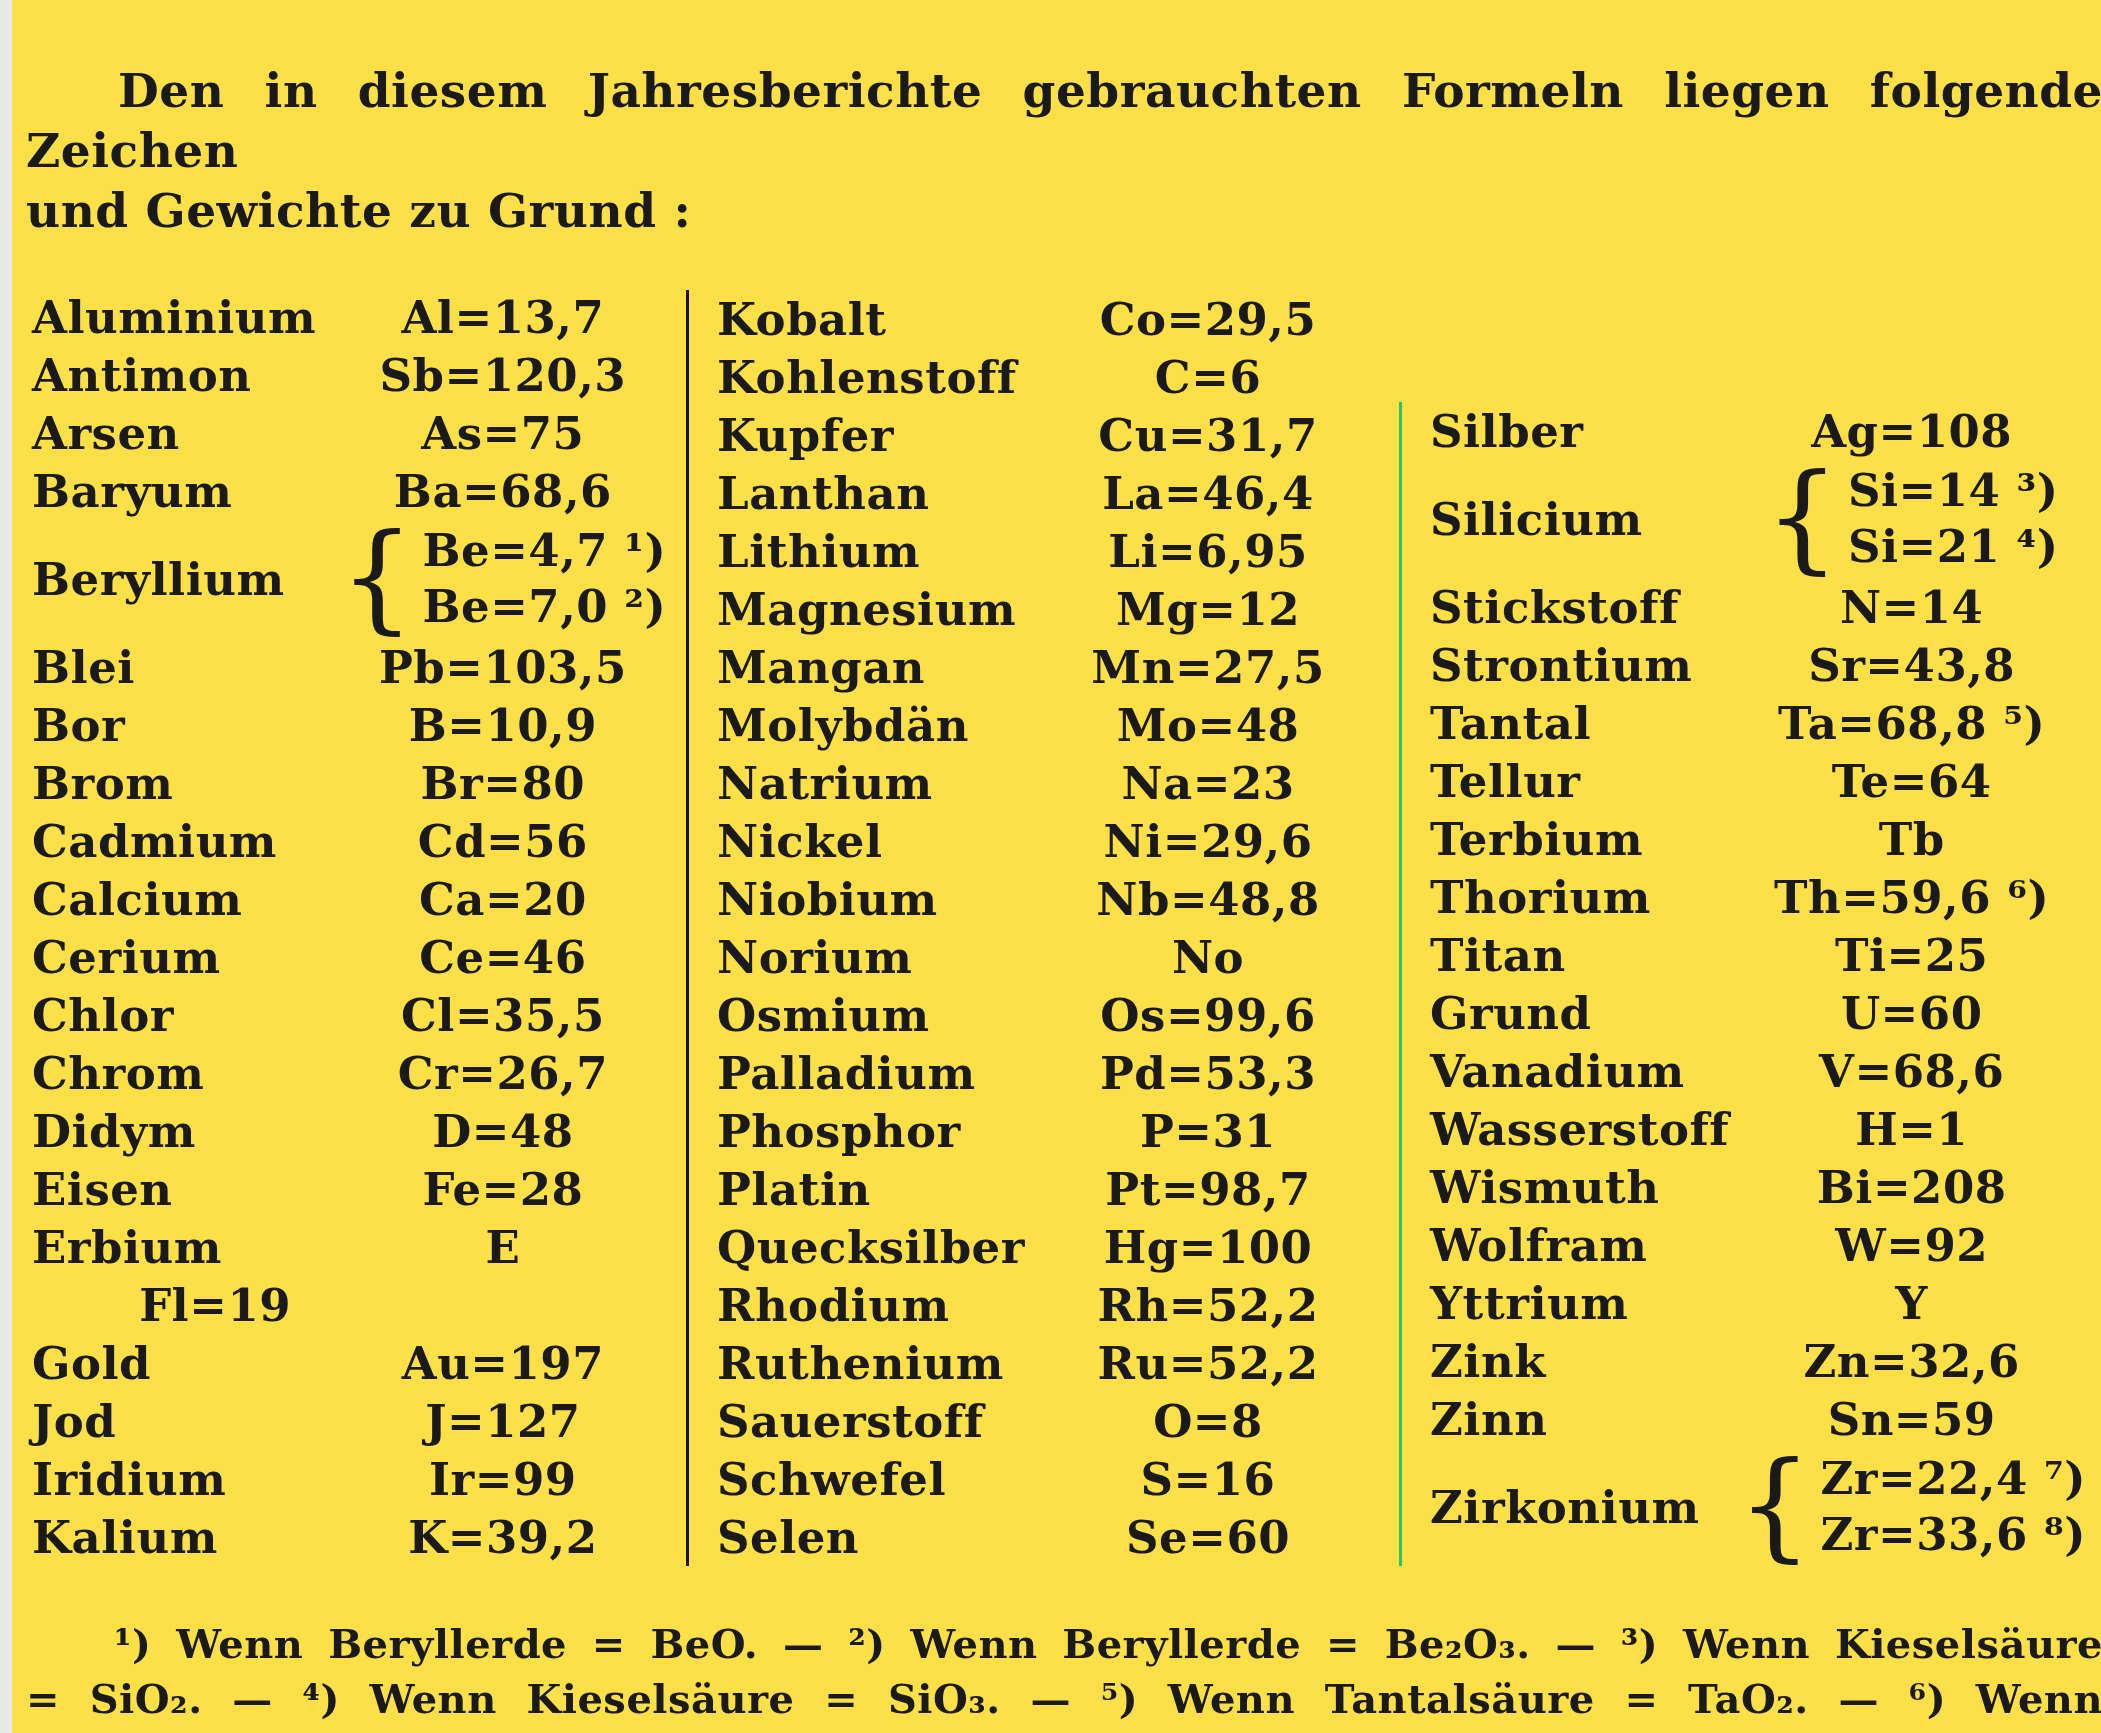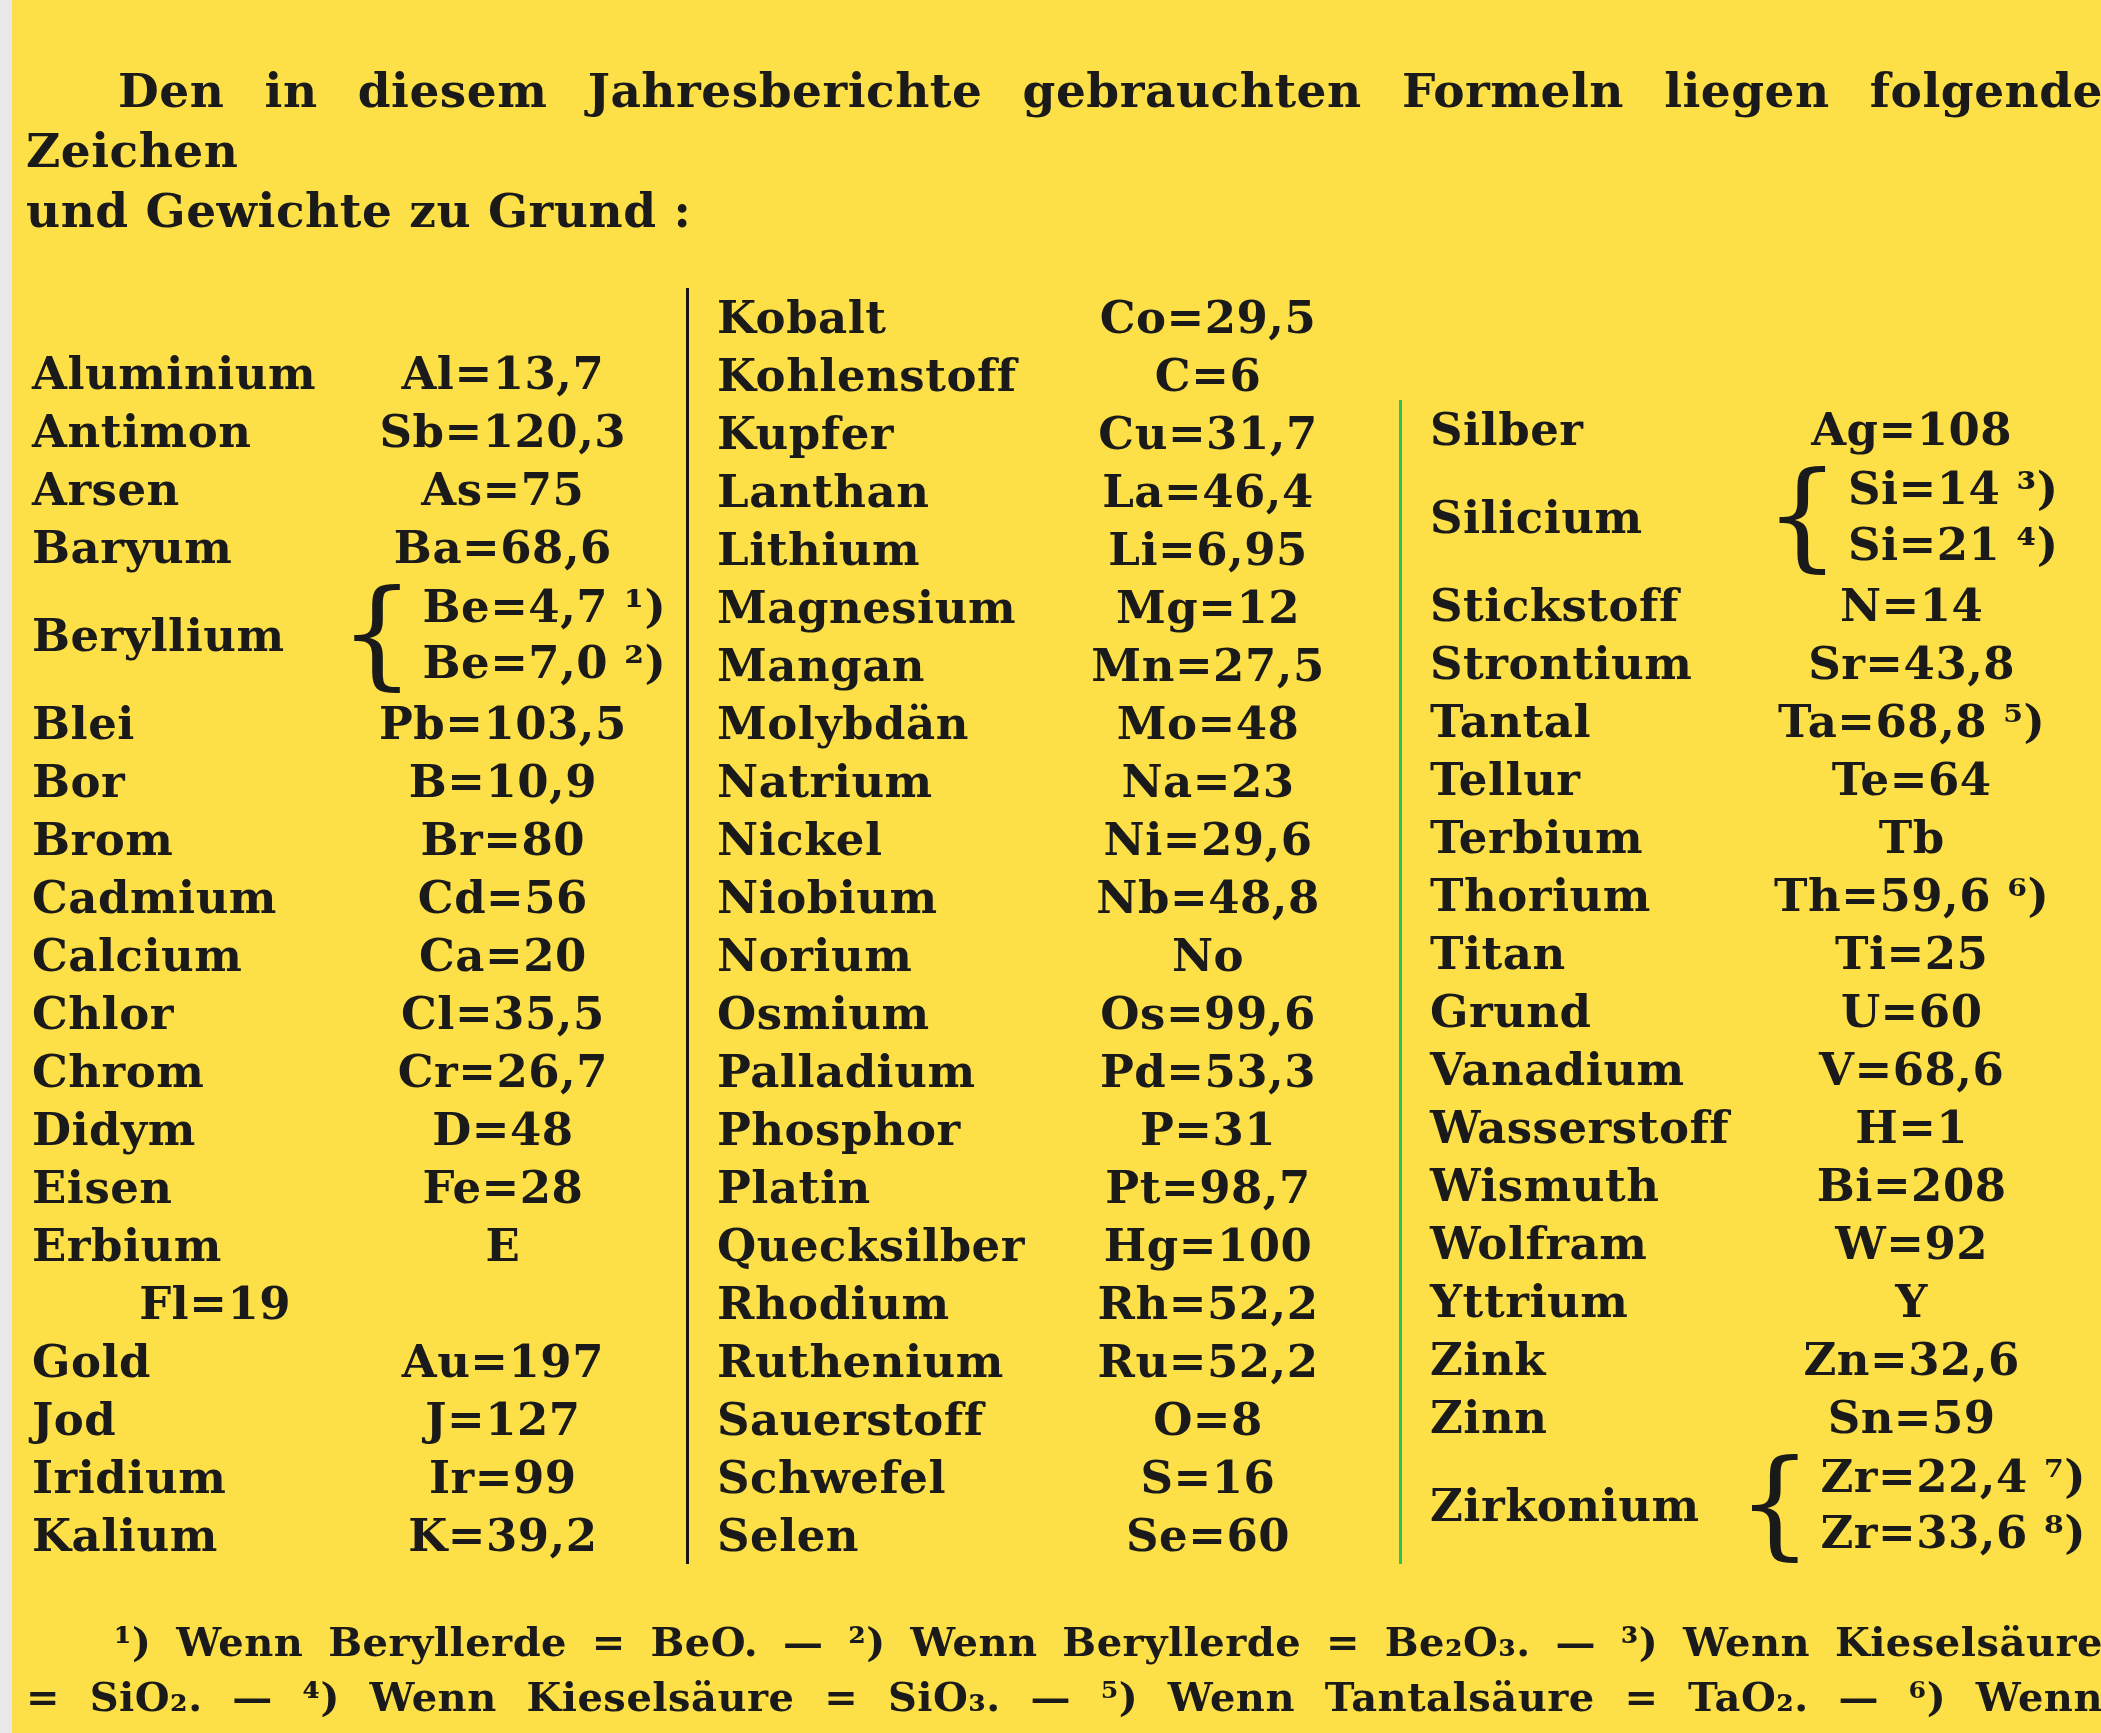--- a/index.html
+++ b/index.html
@@ -115,20 +115,26 @@
             <span class="vline">Cd=56</span>
           </div>
         </div>
         <div class="entry">
           <span class="ename">Calcium</span>
           <div class="vcell">
             <span class="vline">Ca=20</span>
           </div>
         </div>
         <div class="entry">
+          <span class="ename">Cerium</span>
+          <div class="vcell">
+            <span class="vline">Ce=46</span>
+          </div>
+        </div>
+        <div class="entry">
           <span class="ename">Chlor</span>
           <div class="vcell">
             <span class="vline">Cl=35,5</span>
           </div>
         </div>
         <div class="entry">
           <span class="ename">Chrom</span>
           <div class="vcell">
             <span class="vline">Cr=26,7</span>
           </div>

